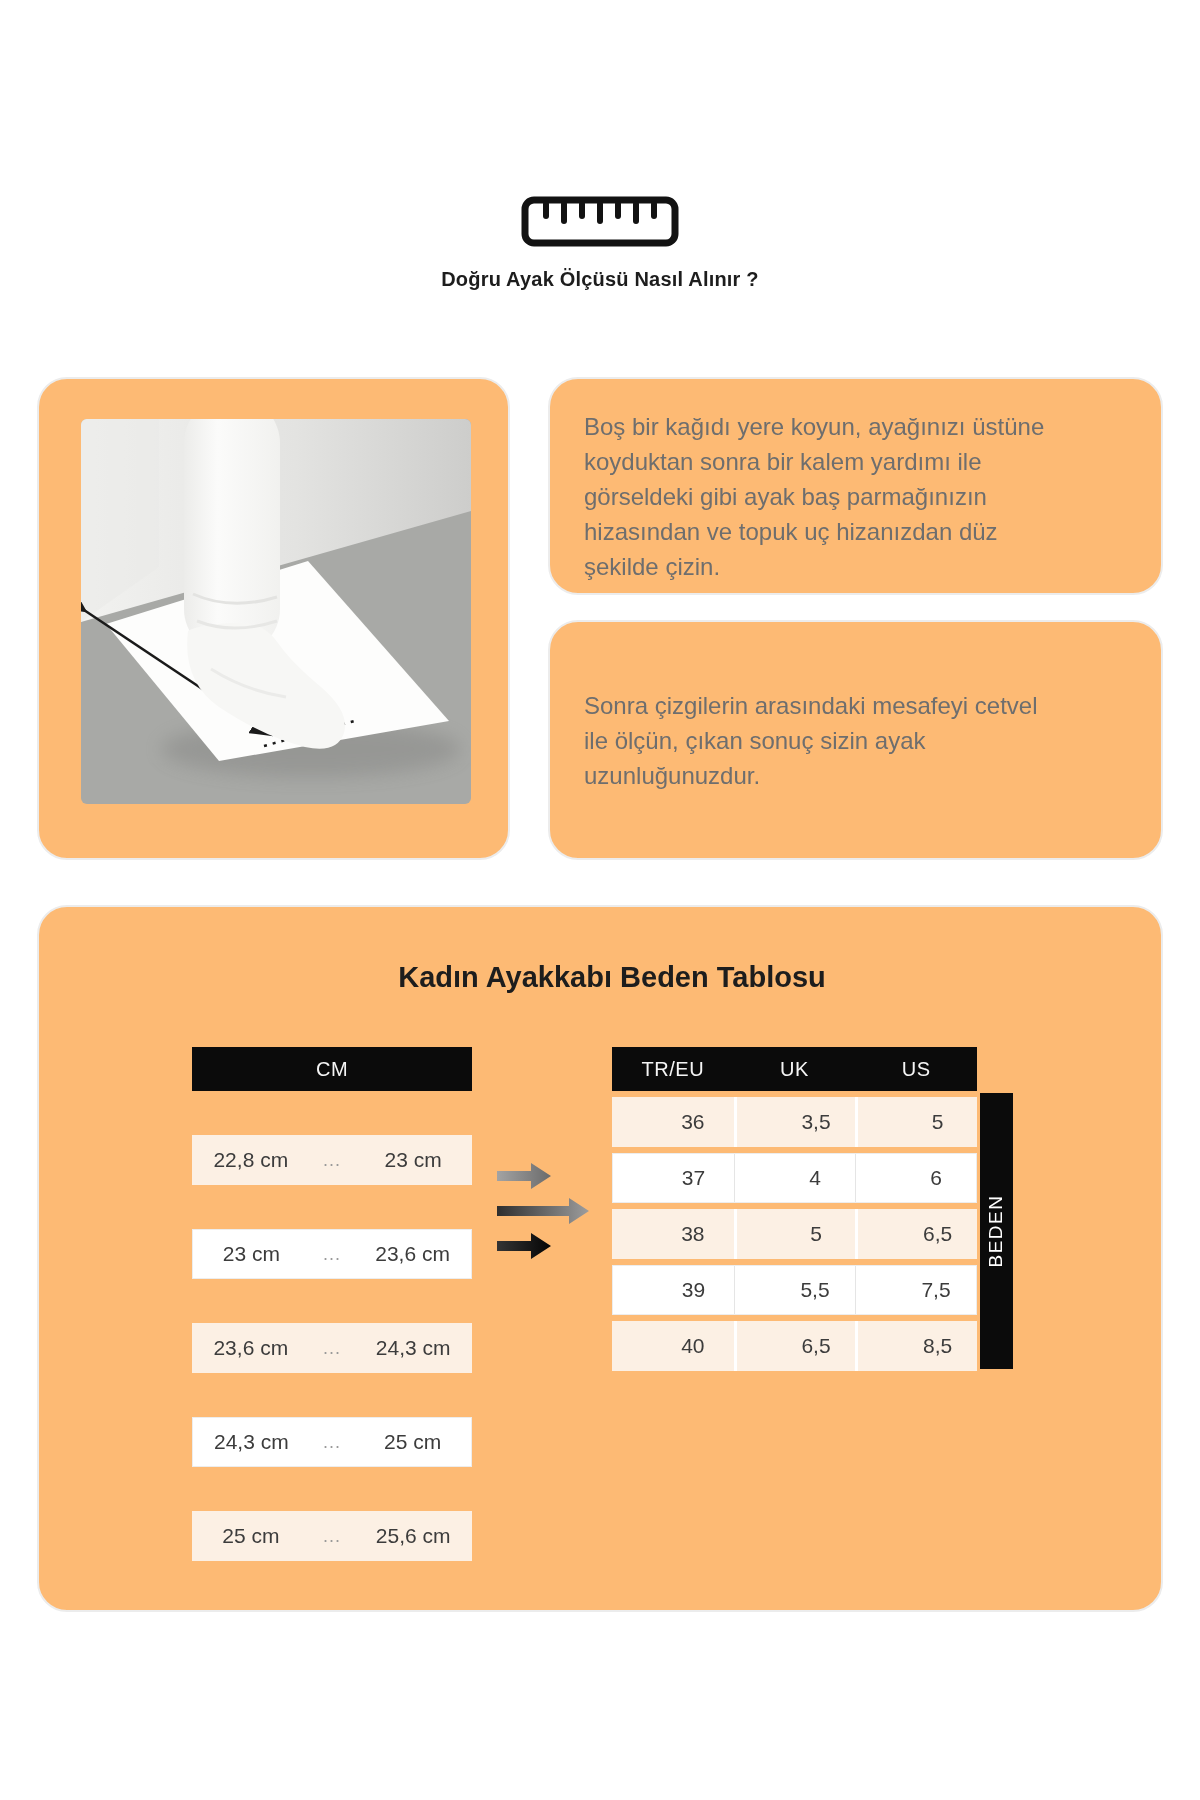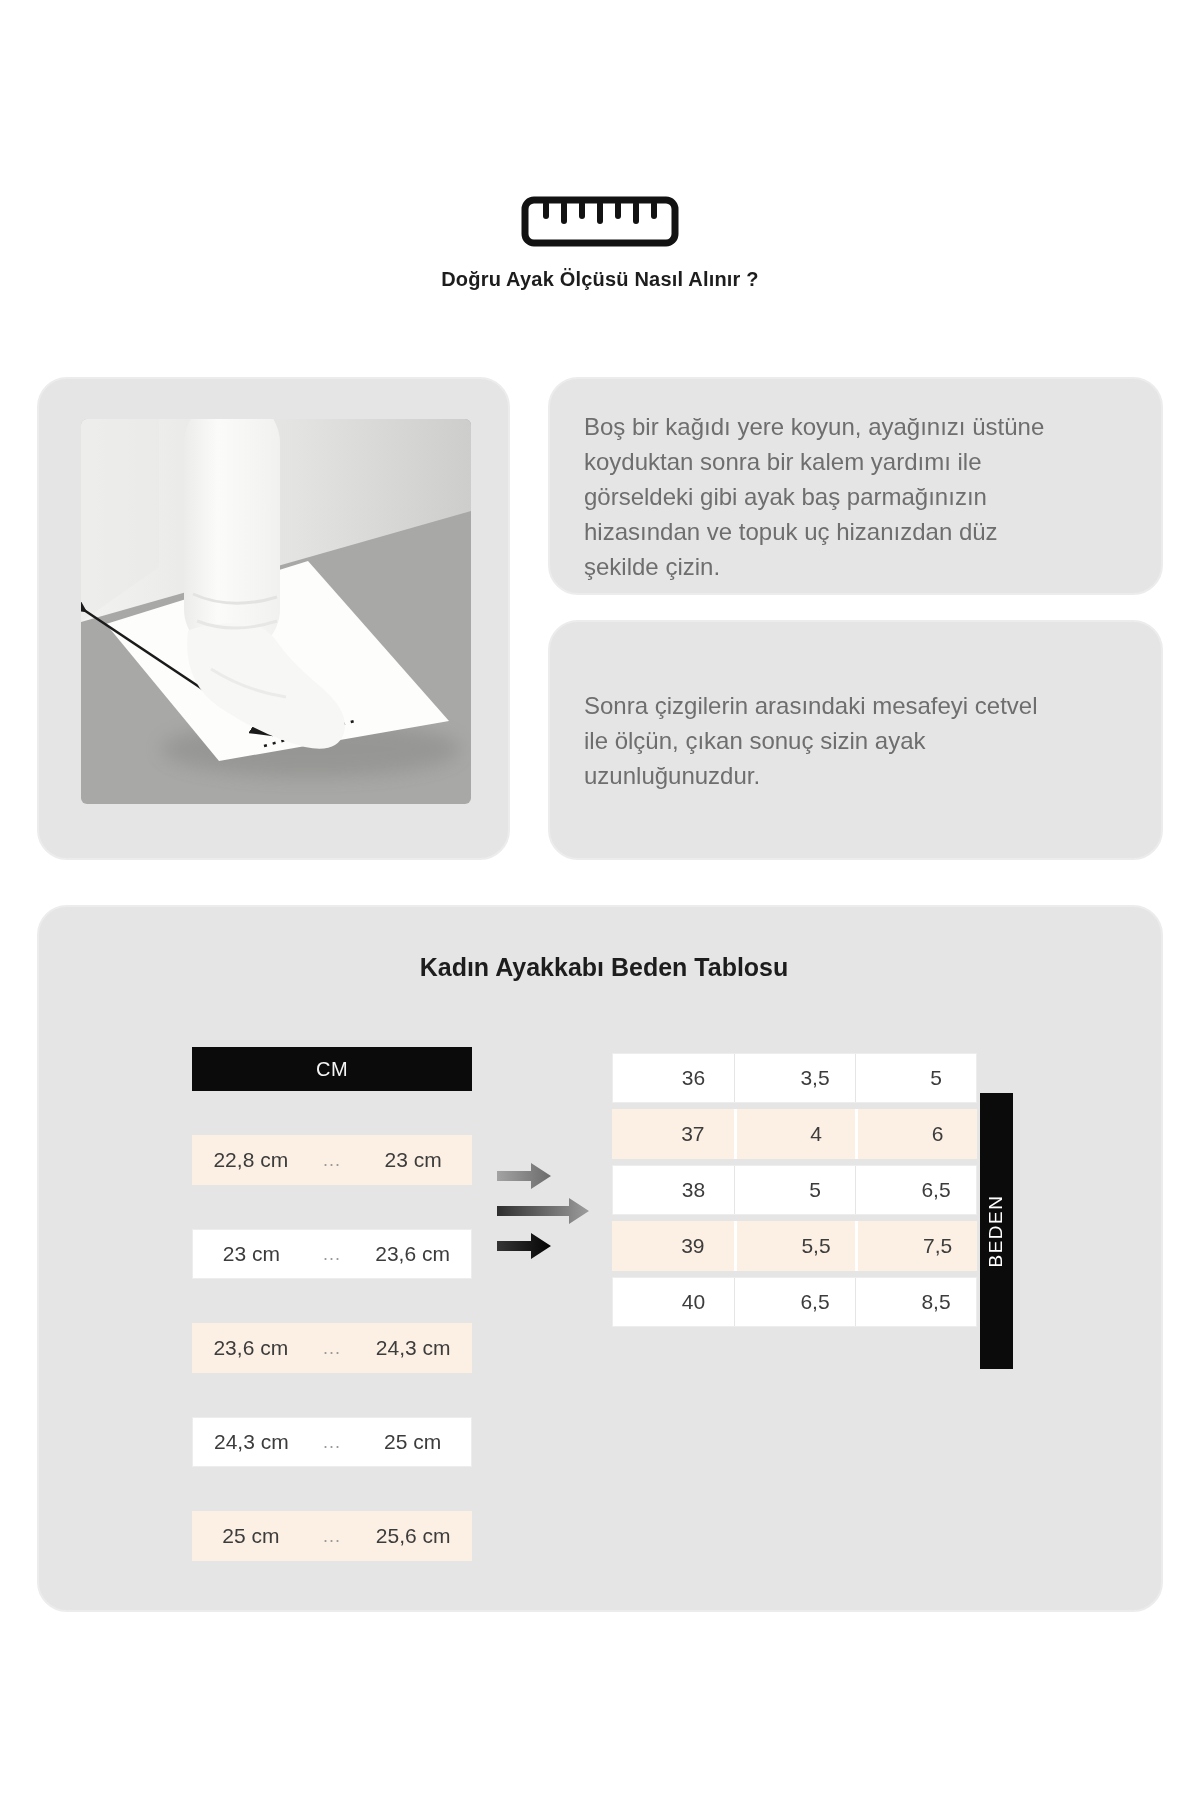--- a/index.html
+++ b/index.html
@@ -4,32 +4,32 @@
 <style>
   html,body{margin:0;padding:0;background:#ffffff;}
   body{width:1200px;height:1800px;position:relative;font-family:"Liberation Sans",sans-serif;overflow:hidden;}
   .abs{position:absolute;}
 
   
   .ruler-wrap{left:521px;top:196px;width:158px;height:52px;}
   .main-title{left:0;top:268px;width:1200px;text-align:center;font-size:20px;font-weight:700;color:#1d1d1d;margin:0;letter-spacing:.2px;}
 
   
-  .card{position:absolute;border:2px solid #ececec;border-radius:30px;background:#e5e5e5;box-sizing:border-box;}
+  .card{position:absolute;border:2px solid #ececec;border-radius:30px;background:#fdba74;box-sizing:border-box;}
   .photo-card{left:37px;top:377px;width:473px;height:483px;}
   .text-card1{left:548px;top:377px;width:615px;height:218px;padding:30px 34px;}
   .text-card2{left:548px;top:620px;width:615px;height:240px;padding:12px 34px;display:flex;align-items:center;}
   .instr{margin:0;font-size:24px;line-height:35px;color:#6e6e6e;max-width:478px;}
 
   
   .photo{left:42px;top:40px;width:390px;height:385px;border-radius:6px;overflow:hidden;}
 
   
   .big-card{left:37px;top:905px;width:1126px;height:707px;}
-  .section-title{position:absolute;left:0;top:42px;width:100%;text-align:center;font-size:25px;font-weight:700;color:#1d1d1d;margin:4px;}
+  .section-title{position:absolute;left:0;top:42px;width:100%;text-align:center;font-size:29px;font-weight:700;color:#1d1d1d;margin:12px;}
 
   .cm-table{position:absolute;left:153px;top:140px;width:280px;}
   .size-table{position:absolute;left:573px;top:140px;width:365px;}
   .thead{height:44px;background:#0b0b0b;color:#f5f5f5;display:flex;align-items:center;justify-content:center;font-size:20px;font-weight:500;letter-spacing:.5px;margin-bottom:2px;}
   .thead.cols3{display:grid;grid-template-columns:1fr 1fr 1fr;}
   .thead.cols3 span{display:flex;align-items:center;justify-content:center;}
   .trow{height:50px;margin-top:6px;display:grid;align-items:center;font-size:21px;color:#3c3c3c;box-sizing:border-box;}
   .cm-table .trow{grid-template-columns:42% 16% 42%;margin-top:44px;}
   .size-table .trow{grid-template-columns:1fr 1fr 1fr;}
   .trow span{text-align:center;}
@@ -162,20 +162,25 @@
         <stop offset="0%" stop-color="#343434"></stop>
           <stop offset="100%" stop-color="#050505"></stop>
       </linearGradient>
     </defs>
     <polygon points="0,12 34,12 34,4 54,17 34,30 34,22 0,22" fill="url(#g1)"></polygon>
     <polygon points="0,47 72,47 72,39 92,52 72,65 72,57 0,57" fill="url(#g2)"></polygon>
     <polygon points="0,82 34,82 34,74 54,87 34,100 34,92 0,92" fill="url(#g3)"></polygon>
   </svg>
 
   <div class="size-table">
+    <div class="thead cols3">
+      <span>TR/EU</span>
+      <span>UK</span>
+      <span>US</span>
+    </div>
     <div class="trow">
       <span>36</span>
       <span>3,5</span>
       <span>5</span>
     </div>
     <div class="trow">
       <span>37</span>
       <span>4</span>
       <span>6</span>
     </div>

